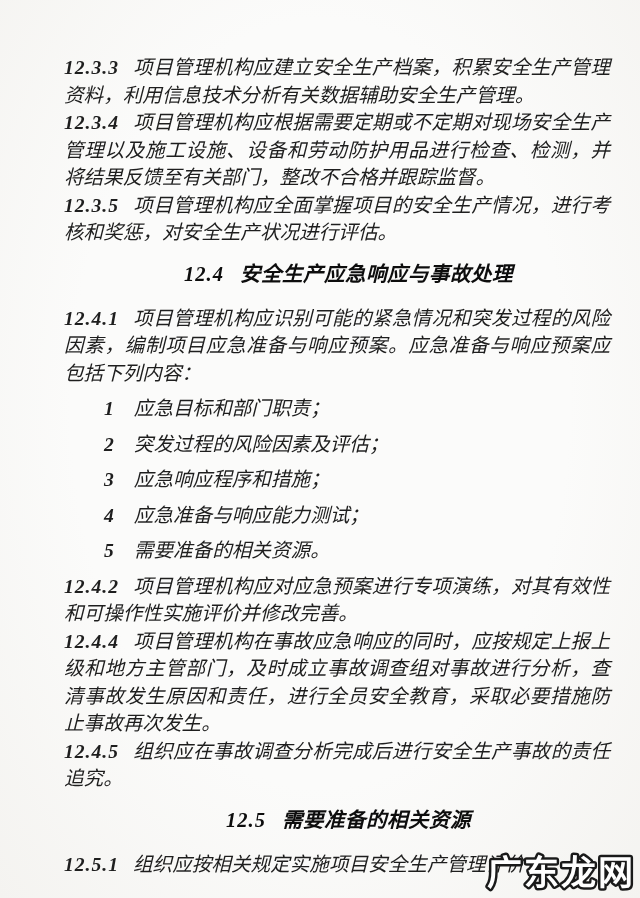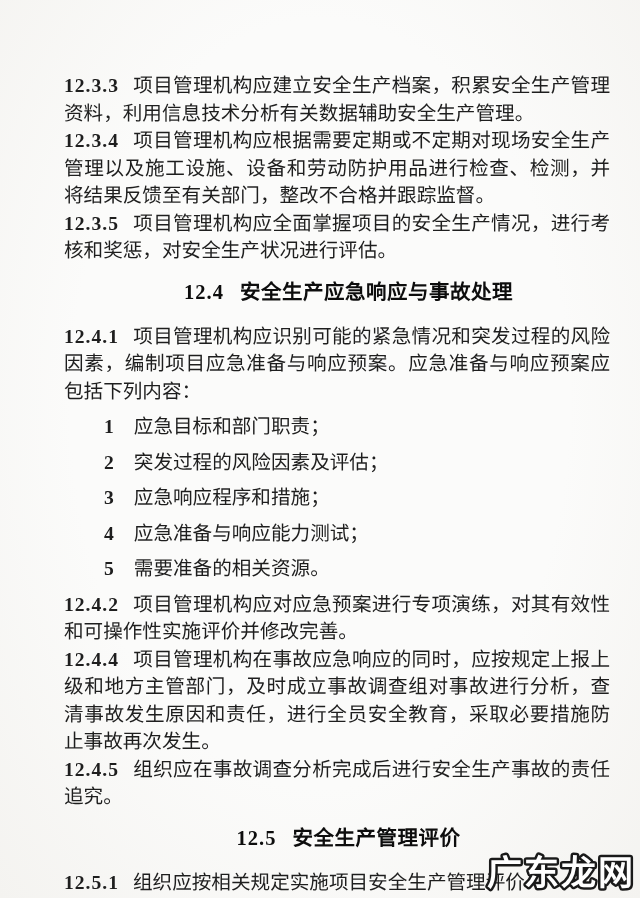--- a/index.html
+++ b/index.html
@@ -21,22 +21,23 @@
   .page {
     position: relative;
     width: 640px;
     height: 898px;
     overflow: hidden;
     background: radial-gradient(ellipse at 50% 45%, #fbfbfa 55%, #f4f3f0 100%);
   }
   .content {
     position: absolute;
     left: 64px;
-    top: 72px;
+    top: 54px;
     width: 546px;
+    font-style: italic;
   }
   p.clause {
     margin: 0;
     font-size: 19.6px;
     line-height: 27.5px;
     text-align: justify;
     text-justify: inter-ideograph;
   }
   .clause .num {
     font-weight: bold;
@@ -110,21 +111,21 @@
     <p class="list-item"><span class="num">4</span><span class="txt">应急准备与响应能力测试；</span></p>
     <p class="list-item"><span class="num">5</span><span class="txt">需要准备的相关资源。</span></p>
 
     <p class="clause"><span class="num">12.4.2</span><span class="txt">项目管理机构应对应急预案进行专项演练，对其有效性和可操作性实施评价并修改完善。</span></p>
 
 
     <p class="clause"><span class="num">12.4.4</span><span class="txt">项目管理机构在事故应急响应的同时，应按规定上报上级和地方主管部门，及时成立事故调查组对事故进行分析，查清事故发生原因和责任，进行全员安全教育，采取必要措施防止事故再次发生。</span></p>
 
     <p class="clause"><span class="num">12.4.5</span><span class="txt">组织应在事故调查分析完成后进行安全生产事故的责任追究。</span></p>
 
-    <h2 class="heading"><span class="hnum">12.5</span><span class="htitle">安全生产管理评价</span></h2>
+    <h2 class="heading"><span class="hnum">12.5</span><span class="htitle">需要准备的相关资源</span></h2>
 
     <p class="clause"><span class="num">12.5.1</span><span class="txt">组织应按相关规定实施项目安全生产管理评价</span></p>
 
   </div>
 
   <svg class="watermark" width="162" height="50" viewBox="0 0 162 50" aria-hidden="true">
     <text x="81" y="37" text-anchor="middle">广东龙网</text>
   </svg>
 </div>
 

